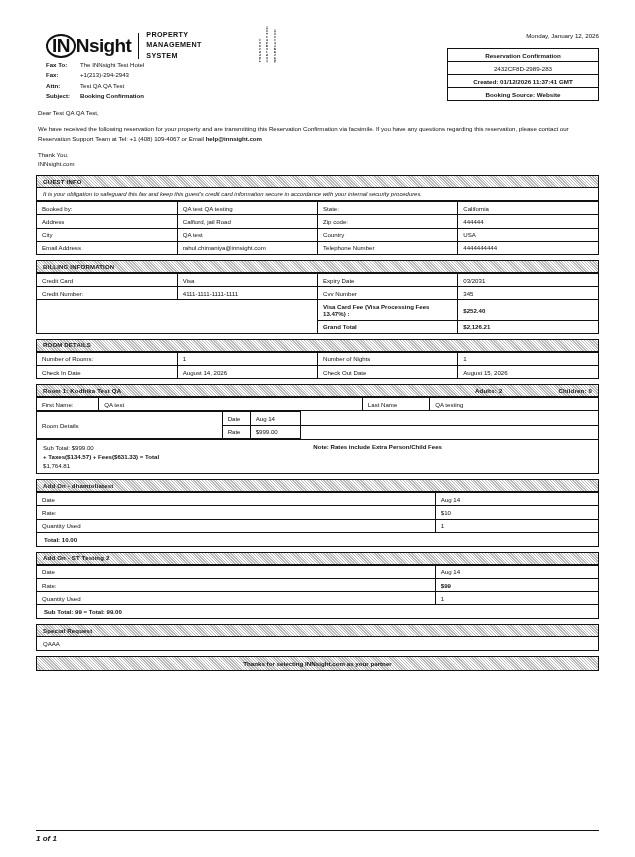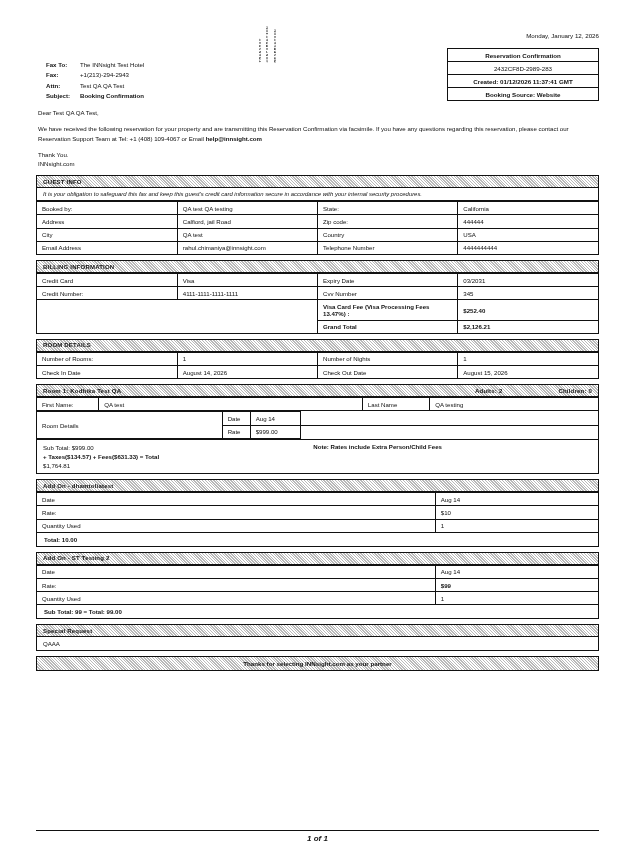--- a/index.html
+++ b/index.html
@@ -68,31 +68,42 @@
   .totline{font-size:6.1px;font-weight:700;padding:3px 7px;}
   .special{font-size:6.1px;padding:3px 6px;}
 
   .thanks{
     background-image:repeating-linear-gradient(45deg,#b9b9b9 0 1px,#ffffff 1px 2px);
     background-color:#dcdcdc;
     border:1px solid #111;margin-top:5px;text-align:center;
     font-size:6.2px;font-weight:700;padding:3px 0;
   }
 
-  .footer{position:absolute;left:36px;right:36px;bottom:14px;text-align:center;}
+  .footer{position:absolute;left:36px;right:36px;bottom:14px;}
   .footer .rule{border-top:1px solid #111;margin-bottom:3px;}
   .footer .pg{font-size:8px;font-style:italic;font-weight:700;}
 </style>
 </head>
 <body>
 
 <div class="page">
 
   <div class="hdr">
 
+    <div class="logo-wrap">
+      <div class="logo-mark">
+        <span class="ring">IN</span><span>Nsight</span>
+      </div>
+      <div class="logo-div"></div>
+      <div class="logo-sub">
+        <div>PROPERTY</div>
+        <div>MANAGEMENT</div>
+        <div>SYSTEM</div>
+      </div>
+    </div>
 
     <div class="barcode">
       <span>TRANSMIT</span>
       <span>CONFIRMATION</span>
       <span>RESERVATION</span>
     </div>
 
     <div class="faxblock">
       <div class="row">
         <div class="lbl">Fax To:</div>

